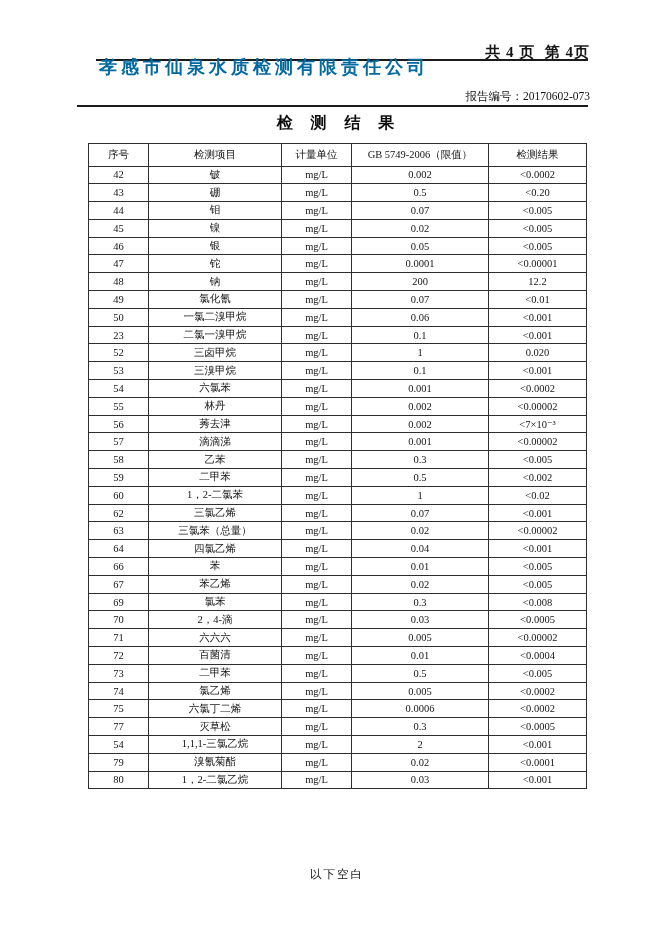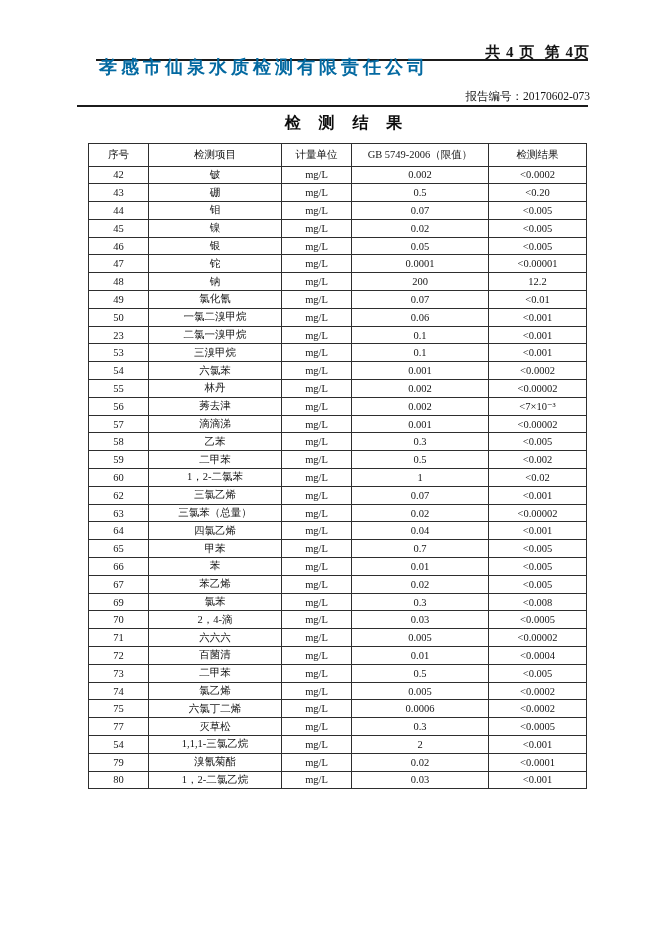--- a/index.html
+++ b/index.html
@@ -53,21 +53,21 @@
     position: absolute;
     top: 105px;
     left: 77px;
     width: 511px;
     height: 1.5px;
     background: #1b1b1b;
   }
   .doc-title {
     position: absolute;
     top: 113px;
-    left: 96px;
+    left: 88px;
     width: 498px;
     text-align: center;
     font-family: "Liberation Sans", "DejaVu Sans", sans-serif;
     font-weight: bold;
     font-size: 16px;
     letter-spacing: 3px;
     color: #0d0d0d;
     white-space: pre;
   }
   .results-table {
@@ -199,20 +199,27 @@
           <td>&lt;0.001</td>
         </tr>
         <tr>
           <td>23</td>
           <td>二氯一溴甲烷</td>
           <td>mg/L</td>
           <td>0.1</td>
           <td>&lt;0.001</td>
         </tr>
         <tr>
+          <td>52</td>
+          <td>三卤甲烷</td>
+          <td>mg/L</td>
+          <td>1</td>
+          <td>0.020</td>
+        </tr>
+        <tr>
           <td>53</td>
           <td>三溴甲烷</td>
           <td>mg/L</td>
           <td>0.1</td>
           <td>&lt;0.001</td>
         </tr>
         <tr>
           <td>54</td>
           <td>六氯苯</td>
           <td>mg/L</td>
@@ -276,27 +283,20 @@
           <td>&lt;0.00002</td>
         </tr>
         <tr>
           <td>64</td>
           <td>四氯乙烯</td>
           <td>mg/L</td>
           <td>0.04</td>
           <td>&lt;0.001</td>
         </tr>
         <tr>
-          <td>65</td>
-          <td>甲苯</td>
-          <td>mg/L</td>
-          <td>0.7</td>
-          <td>&lt;0.005</td>
-        </tr>
-        <tr>
           <td>66</td>
           <td>苯</td>
           <td>mg/L</td>
           <td>0.01</td>
           <td>&lt;0.005</td>
         </tr>
         <tr>
           <td>67</td>
           <td>苯乙烯</td>
           <td>mg/L</td>
@@ -376,14 +376,15 @@
         <tr>
           <td>80</td>
           <td>1，2-二氯乙烷</td>
           <td>mg/L</td>
           <td>0.03</td>
           <td>&lt;0.001</td>
         </tr>
       </tbody>
   </table>
 
+  <div class="footer-note">以下空白</div>
 
 </div>
 
 </body></html>

